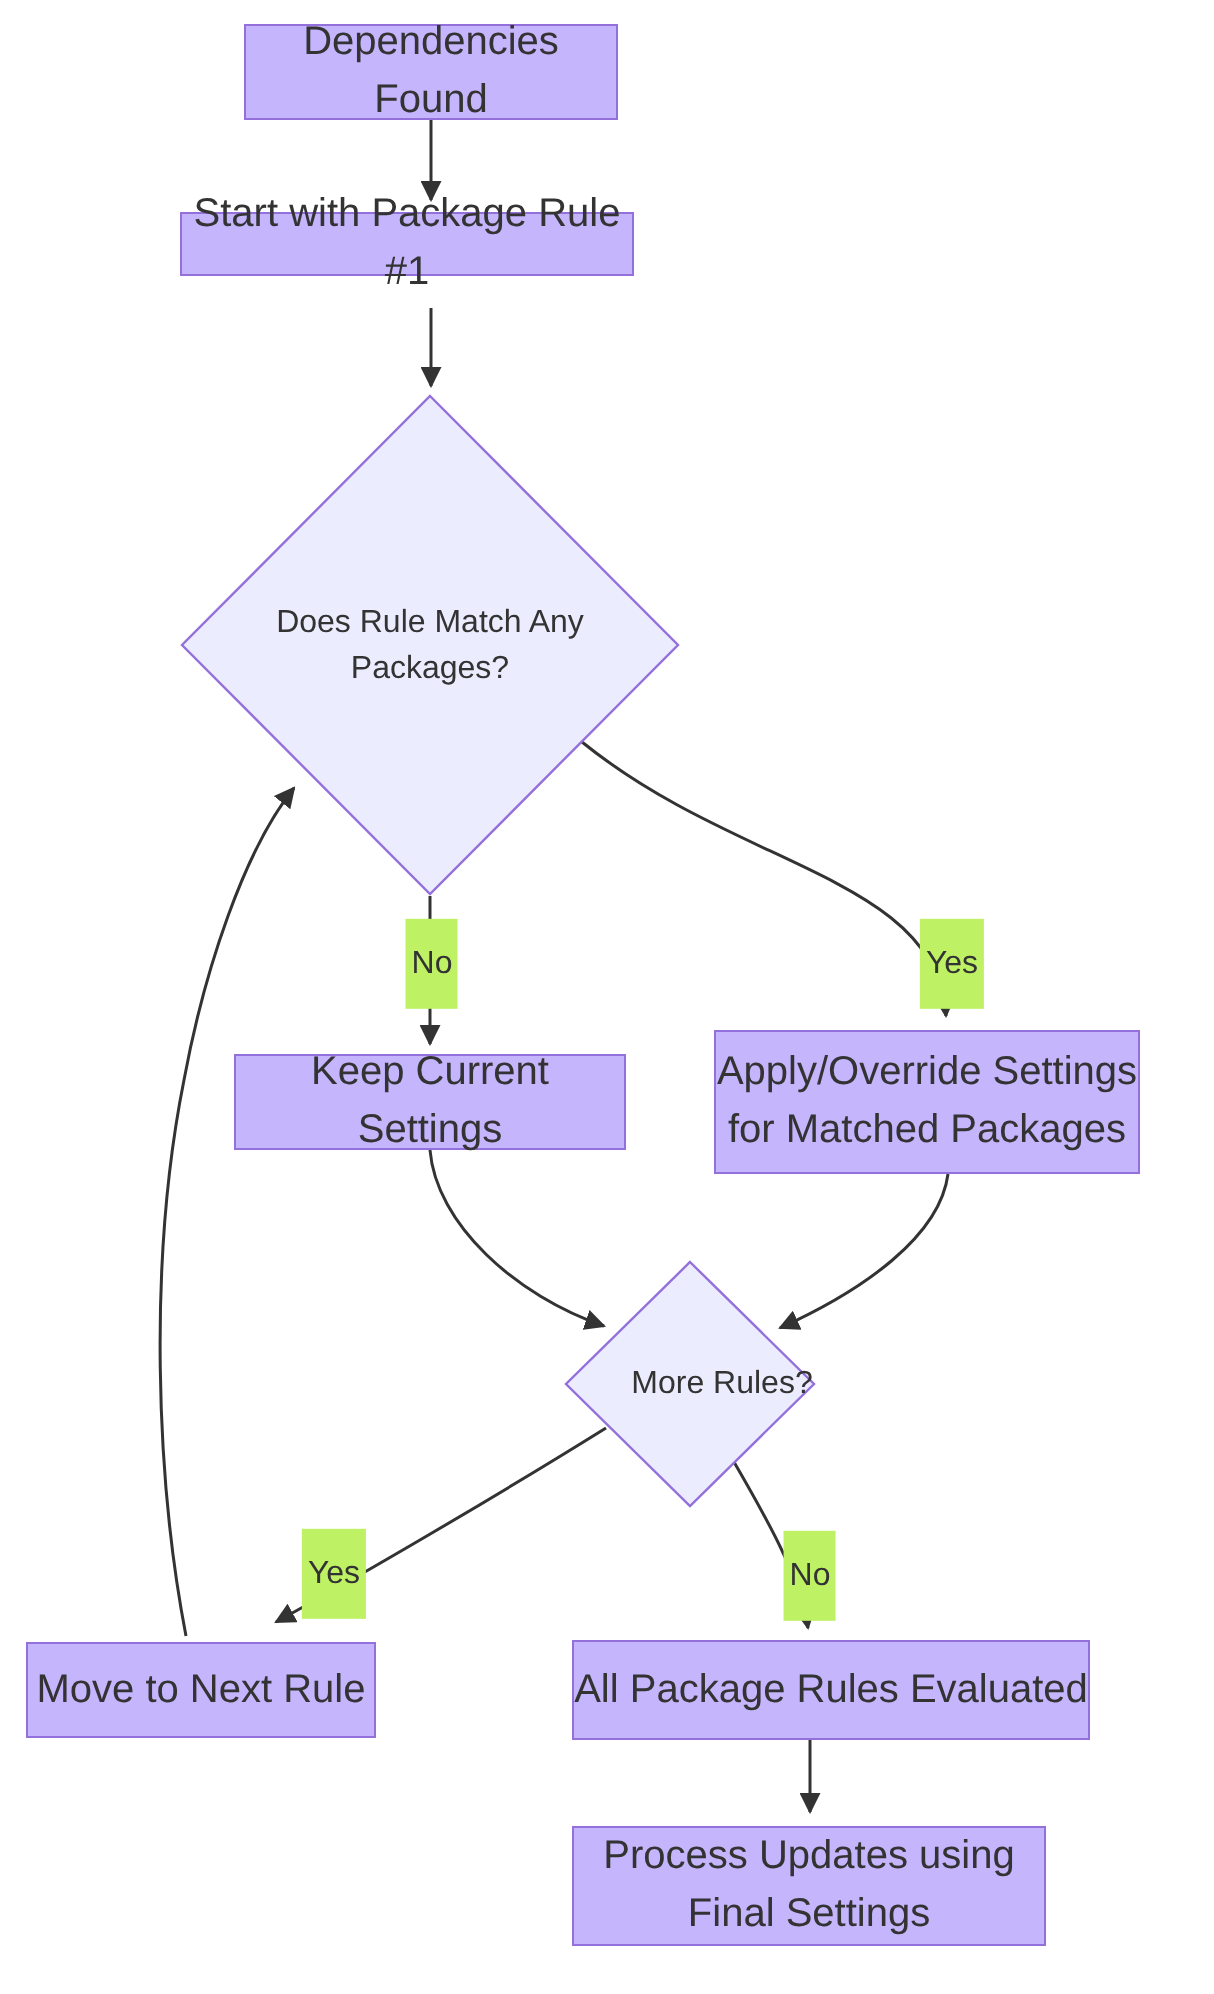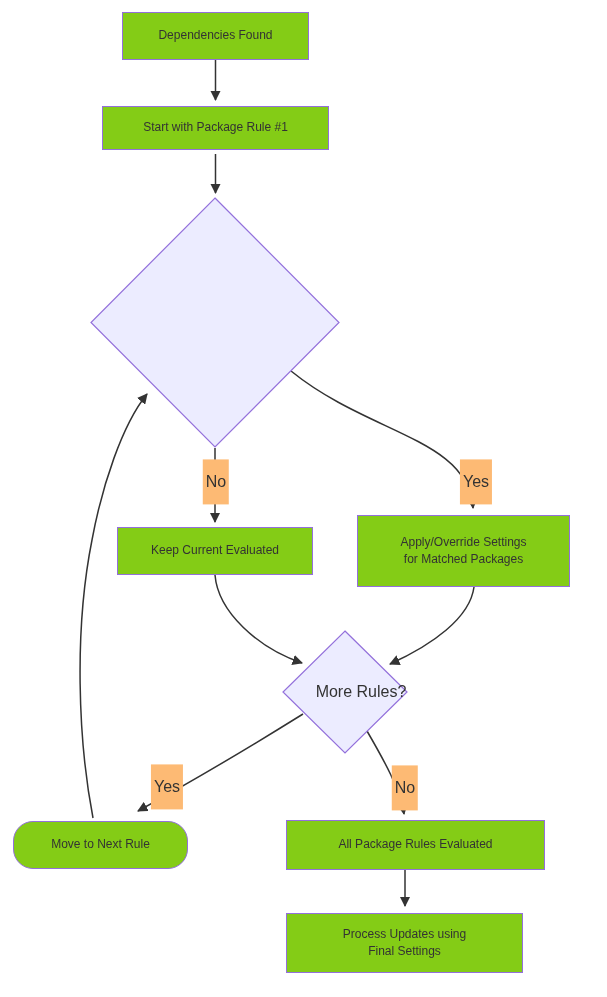--- a/index.html
+++ b/index.html
@@ -23,45 +23,45 @@
     stroke-width: 1.5;
   }
   .shape-diamond {
     fill: #ECECFF;
     stroke: #9370DB;
     stroke-width: 1.2;
   }
   .node-rect {
     position: absolute;
     box-sizing: border-box;
-    background: #84cc16;
+    background: #c4b5fd;
     border: 1.4px solid #9370DB;
     display: flex;
     align-items: center;
     justify-content: center;
     text-align: center;
-    font-size: 12px;
+    font-size: 20px;
     line-height: 1.45;
     white-space: pre-line;
   }
   .diamond-label {
     position: absolute;
     display: flex;
     align-items: center;
     justify-content: center;
     text-align: center;
     font-size: 16px;
     line-height: 1.45;
     white-space: pre-line;
     transform: translate(-50%, -50%);
   }
   .edge-label {
     position: absolute;
     transform: translate(-50%, -50%);
-    background: #fdba74;
+    background: #bef264;
     padding: 13px 3px;
     font-size: 16px;
     line-height: 1.2;
   }
 </style>
 </head>
 <body>
 
 <div class="canvas">
 
@@ -82,34 +82,36 @@
     <path class="edge" d="M367,731 C385,762 400,789 404,814" marker-end="url(#arrow)"></path>
     <path class="edge" d="M93,818 C78,740 74,630 92,540 C102,486 122,425 147,394" marker-end="url(#arrow)"></path>
     <path class="edge" d="M405,870 V906" marker-end="url(#arrow)"></path>
 
     <polygon class="shape-diamond" points="215,198 339,322.5 215,447 91,322.5"></polygon>
     <polygon class="shape-diamond" points="345,631 407,692 345,753 283,692"></polygon>
   </svg>
 
   <div class="node-rect" style="left:122px; top:12px; width:187px; height:48px;">Dependencies Found</div>
 
-  <div class="node-rect" style="left:102px; top:106px; width:227px; height:44px;text-align:right;">Start with Package Rule #1</div>
+  <div class="node-rect" style="left:90px; top:106px; width:227px; height:32px;">Start with Package Rule #1</div>
 
-  <div class="node-rect" style="left:117px; top:527px; width:196px; height:48px;">Keep Current Evaluated</div>
+  <div class="node-rect" style="left:117px; top:527px; width:196px; height:48px;">Keep Current Settings</div>
 
   <div class="node-rect" style="left:357px; top:515px; width:213px; height:72px;">Apply/Override Settings
 for Matched Packages</div>
 
-  <div class="node-rect" style="left:13px; top:821px; width:175px; height:48px;border-radius:20px;">Move to Next Rule</div>
+  <div class="node-rect" style="left:13px; top:821px; width:175px; height:48px;">Move to Next Rule</div>
 
   <div class="node-rect" style="left:286px; top:820px; width:259px; height:50px;">All Package Rules Evaluated</div>
 
   <div class="node-rect" style="left:286px; top:913px; width:237px; height:60px;">Process Updates using
 Final Settings</div>
 
+  <div class="diamond-label" style="left:215px; top:323px; width:185px;">Does Rule Match Any
+Packages?</div>
 
   <div class="diamond-label" style="left:361px; top:692px; width:110px;">More Rules?</div>
 
   <div class="edge-label" style="left:216px; top:482px;">No</div>
 
   <div class="edge-label" style="left:476px; top:482px;">Yes</div>
 
   <div class="edge-label" style="left:167px; top:787px;">Yes</div>
 
   <div class="edge-label" style="left:405px; top:788px;">No</div>

